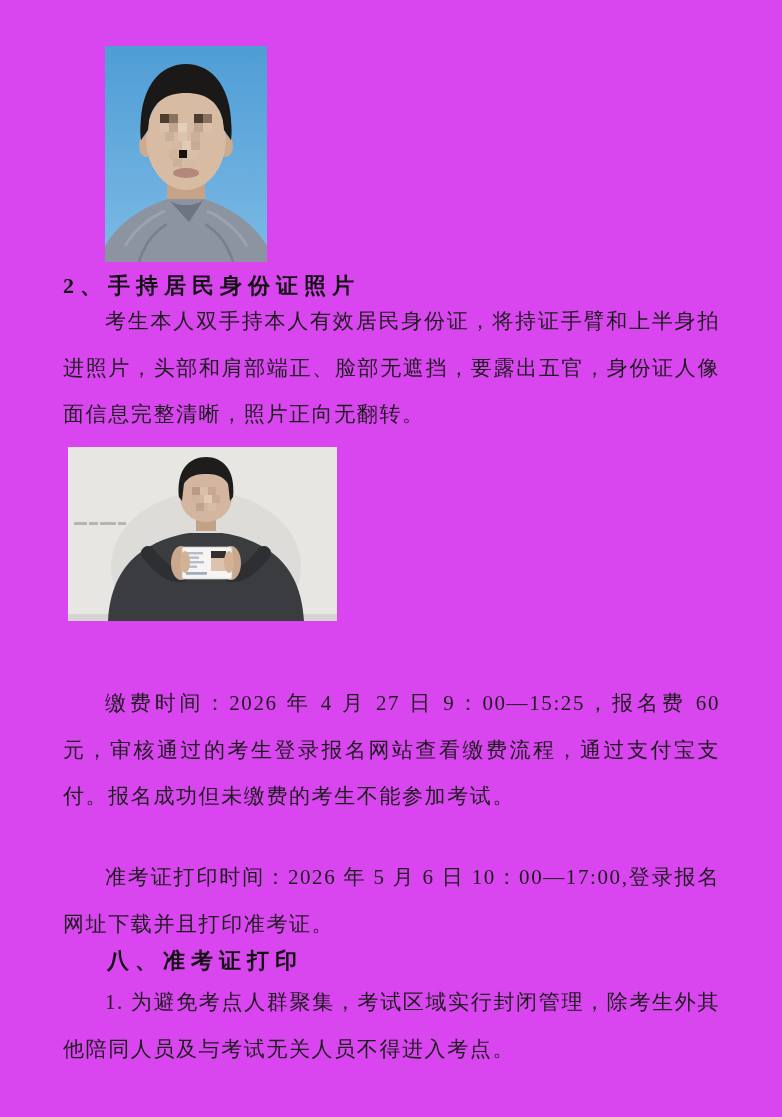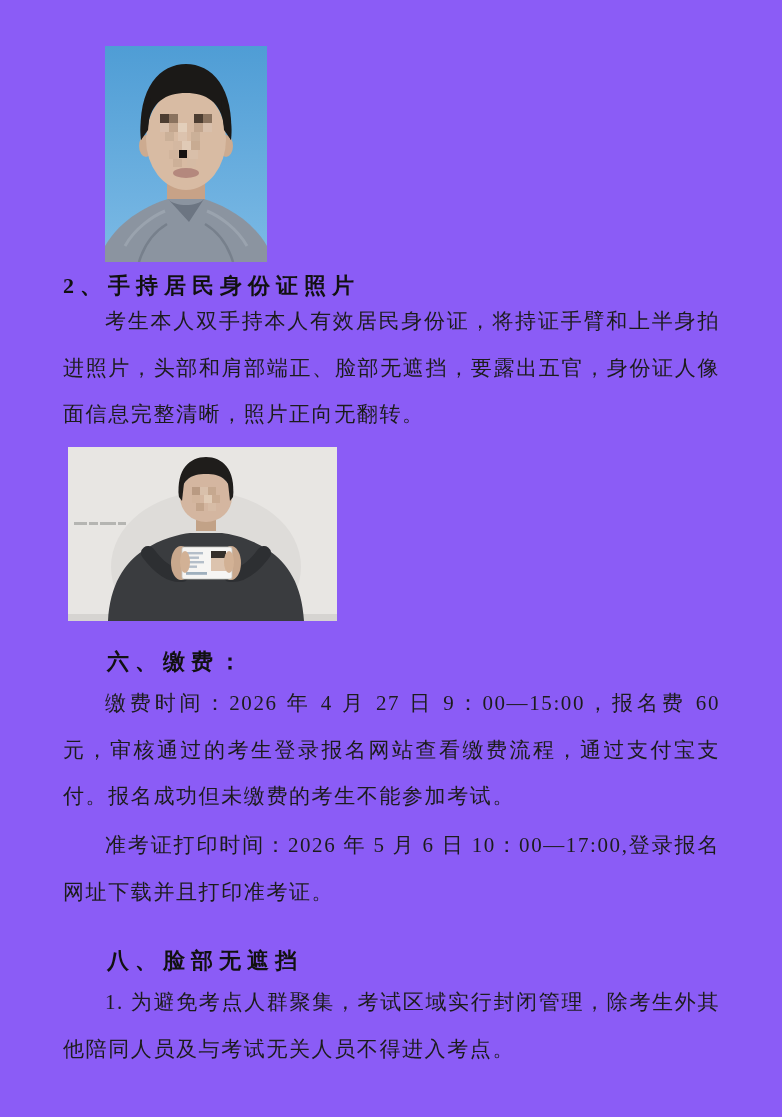--- a/index.html
+++ b/index.html
@@ -1,19 +1,19 @@
 <!DOCTYPE html>
 <html><head>
 <meta charset="utf-8">
 <style>
   html,body{margin:0;padding:0;background:#ffffff;}
   .page{
     position:relative;
     width:782px;height:1117px;
-    background:#8b5cf6;
+    background:#d946ef;
     font-family:"Liberation Serif","DejaVu Serif",serif;
     color:#1c1c1c;
     overflow:hidden;
   }
   figure{margin:0;padding:0;}
   .photo{position:absolute;display:block;}
   .photo svg{display:block;width:100%;height:100%;}
   #photo-portrait{left:105px;top:46px;width:162px;height:216px;}
   #photo-holding{left:68px;top:447px;width:269px;height:174px;}
 
@@ -27,21 +27,21 @@
     position:absolute;left:63px;width:657px;
     font-size:21px;line-height:46.5px;letter-spacing:1.6px;
     text-align:justify;text-indent:2em;margin:0;
     color:#1c1c1c;
   }
   #h-2{top:272px;}
   #p-2{top:298px;}
   #h-6{top:648px;}
   #p-6{top:680px;}
   #h-7{top:821px;}
-  #p-7{top:822px;}
+  #p-7{top:854px;}
   #h-8{top:947px;}
   #p-8{top:979px;}
 </style>
 </head>
 <body>
 
 <div class="page">
 
   <figure class="photo" id="photo-portrait">
     <svg viewBox="0 0 162 216" xmlns="http://www.w3.org/2000/svg">
@@ -150,21 +150,20 @@
           <rect x="118" y="118.5" width="11" height="2.4"></rect>
           <rect x="118" y="125" width="21" height="2.8" fill="#9fb0bd"></rect>
         </g>
       </g>
 
       <ellipse cx="117" cy="115" rx="5" ry="11" fill="#d2b195"></ellipse>
       <ellipse cx="161" cy="115" rx="5" ry="11" fill="#d2b195"></ellipse>
     </svg>
   </figure>
 
-  <h3 class="heading indent" id="h-6">六、缴费：</h3>
-  <p class="body-text" id="p-6">缴费时间：2026 年 4 月 27 日 9：00—15:00，报名费 60 元，审核通过的考生登录报名网站查看缴费流程，通过支付宝支付。报名成功但未缴费的考生不能参加考试。</p>
+  <p class="body-text" id="p-6">缴费时间：2026 年 4 月 27 日 9：00—15:25，报名费 60 元，审核通过的考生登录报名网站查看缴费流程，通过支付宝支付。报名成功但未缴费的考生不能参加考试。</p>
 
   <p class="body-text" id="p-7">准考证打印时间：2026 年 5 月 6 日 10：00—17:00,登录报名网址下载并且打印准考证。</p>
 
-  <h3 class="heading indent" id="h-8">八、脸部无遮挡</h3>
+  <h3 class="heading indent" id="h-8">八、准考证打印</h3>
   <p class="body-text" id="p-8">1. 为避免考点人群聚集，考试区域实行封闭管理，除考生外其他陪同人员及与考试无关人员不得进入考点。</p>
 
 </div>
 
 </body></html>

